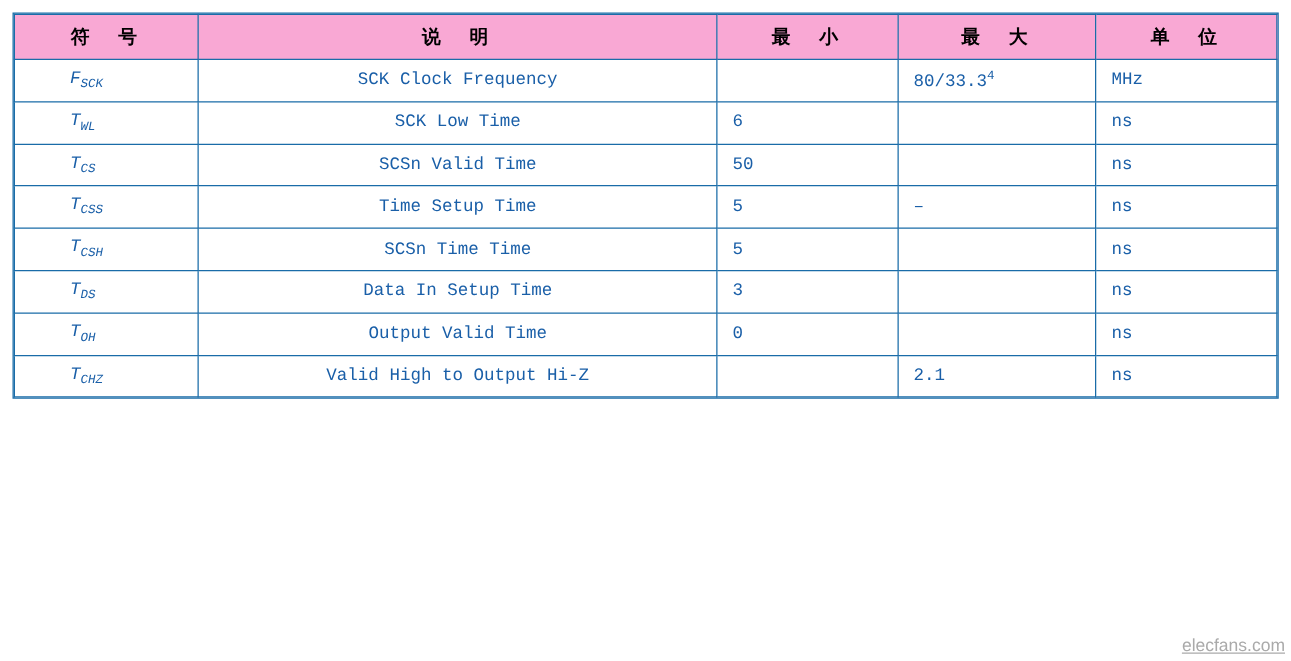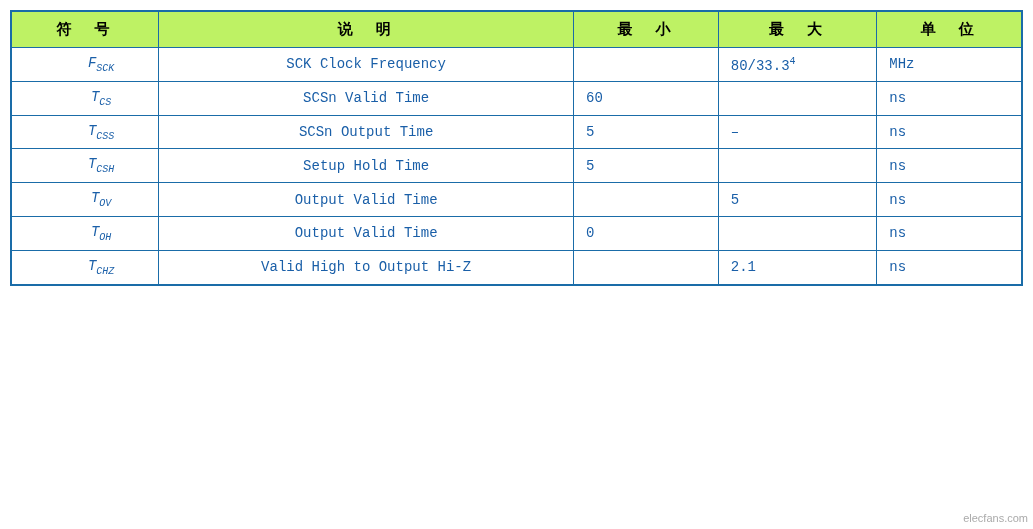--- a/index.html
+++ b/index.html
@@ -14,62 +14,63 @@
       width: 100%;
       max-width: 1013px;
       margin: 0 auto;
       border: 1.5px solid #1a6ca8;
     }
     table {
       width: 100%;
       border-collapse: collapse;
     }
     thead tr th {
-      background: #bef264;
+      background: #f9a8d4;
       border: 1px solid #1a6ca8;
       padding: 8px 12px;
       text-align: center;
       font-weight: bold;
       font-size: 15px;
       letter-spacing: 4px;
       color: #000;
     }
     tbody tr td {
       border: 1px solid #1a6ca8;
       padding: 7px 12px;
       color: #1a5fa8;
     }
     tbody tr td.desc {
       text-align: center;
       color: #1a5fa8;
     }
     tbody tr td.symbol {
-      text-align: center;
+      text-align: left;
       white-space: nowrap;
       padding-left: 44px;
     }
     .sym-main {
       font-style: italic;
       font-size: 14px;
     }
     sup {
       font-size: 10px;
       vertical-align: super;
     }
     sub {
       font-size: 10px;
       vertical-align: sub;
     }
     .watermark {
       position: fixed;
       bottom: 5px;
       right: 5px;
-      font-size: 11px;
+      font-size: 14px;
       color: #aaa;
       font-family: Arial, sans-serif;
+      text-decoration: underline;
     }
   </style>
 </head>
 <body>
 
 <div class="table-wrapper">
   <table>
     <thead>
       <tr>
         <th>符　号</th>
@@ -81,45 +82,52 @@
     </thead>
     <tbody id="table-body">
     <tr>
           <td class="symbol"><span class="sym-main"><i>F</i><sub>SCK</sub></span></td>
           <td class="desc">SCK Clock Frequency</td>
           <td></td>
           <td>80/33.3<sup>4</sup></td>
           <td>MHz</td>
         </tr>
         <tr>
+          <td class="symbol"><span class="sym-main"><i>T</i><sub>WL</sub></span></td>
+          <td class="desc">SCK Low Time</td>
+          <td>6</td>
+          <td></td>
+          <td>ns</td>
+        </tr>
+        <tr>
           <td class="symbol"><span class="sym-main"><i>T</i><sub>CS</sub></span></td>
           <td class="desc">SCSn Valid Time</td>
-          <td>60</td>
+          <td>50</td>
           <td></td>
           <td>ns</td>
         </tr>
         <tr>
           <td class="symbol"><span class="sym-main"><i>T</i><sub>CSS</sub></span></td>
-          <td class="desc">SCSn Output Time</td>
+          <td class="desc">Time Setup Time</td>
           <td>5</td>
           <td>–</td>
           <td>ns</td>
         </tr>
         <tr>
           <td class="symbol"><span class="sym-main"><i>T</i><sub>CSH</sub></span></td>
-          <td class="desc">Setup Hold Time</td>
+          <td class="desc">SCSn Time Time</td>
           <td>5</td>
           <td></td>
           <td>ns</td>
         </tr>
         <tr>
-          <td class="symbol"><span class="sym-main"><i>T</i><sub>OV</sub></span></td>
-          <td class="desc">Output Valid Time</td>
+          <td class="symbol"><span class="sym-main"><i>T</i><sub>DS</sub></span></td>
+          <td class="desc">Data In Setup Time</td>
+          <td>3</td>
           <td></td>
-          <td>5</td>
           <td>ns</td>
         </tr>
         <tr>
           <td class="symbol"><span class="sym-main"><i>T</i><sub>OH</sub></span></td>
           <td class="desc">Output Valid Time</td>
           <td>0</td>
           <td></td>
           <td>ns</td>
         </tr>
         <tr>

